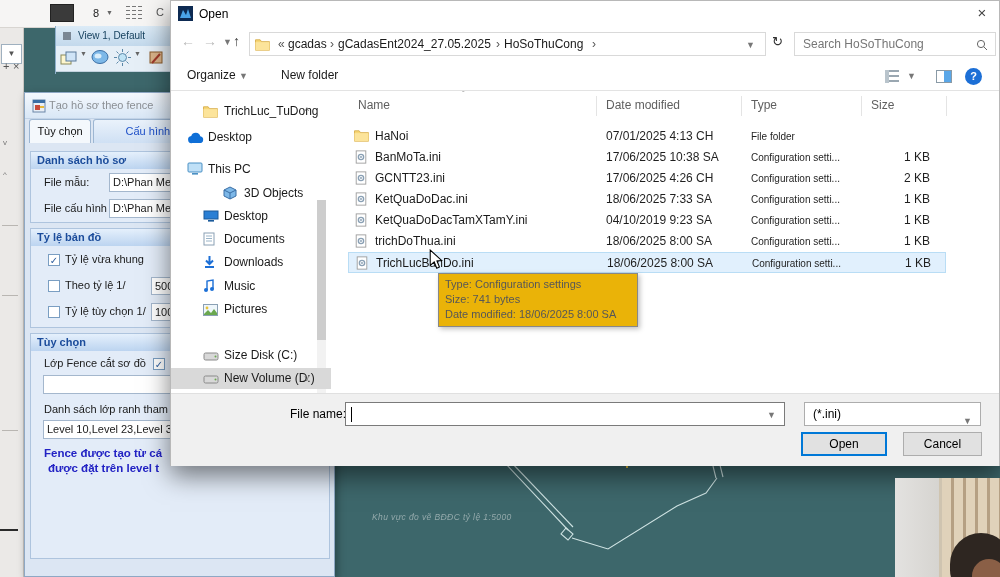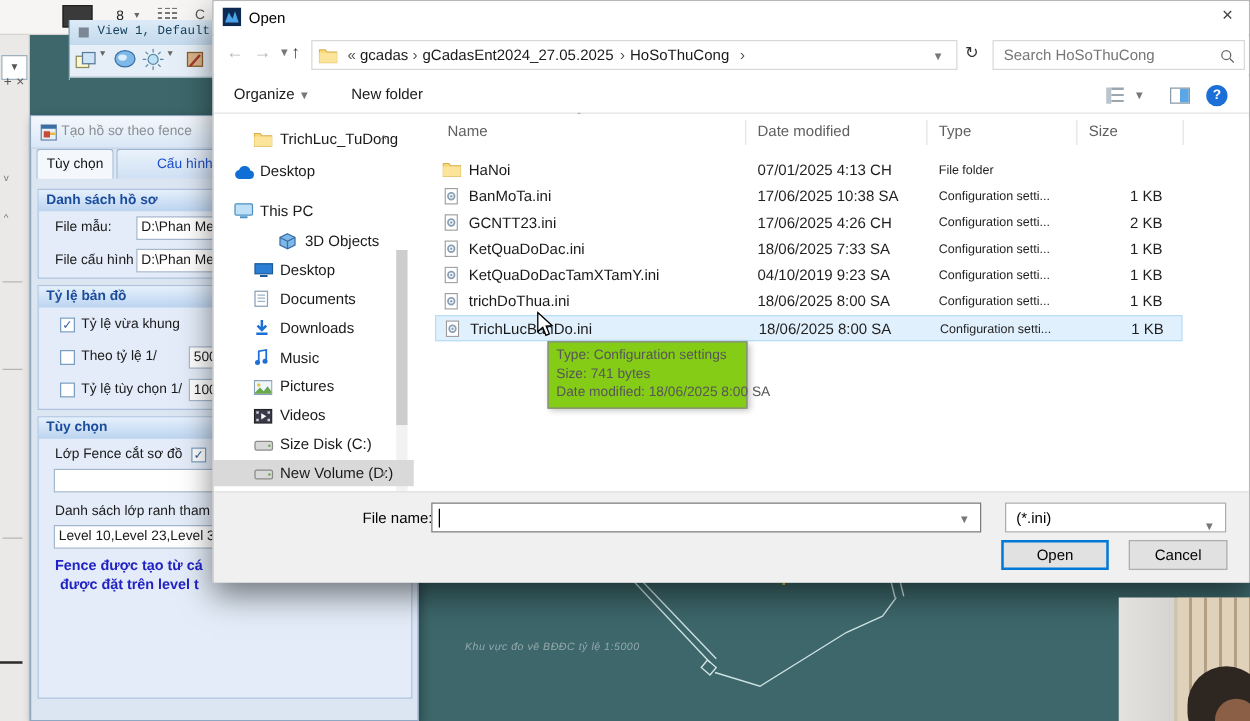--- a/index.html
+++ b/index.html
@@ -11,21 +11,21 @@
   
   #map-layer { left:0; top:0; width:1000px; height:577px; z-index:0; }
   #map-label { font-style:italic; font-size:8.5px; color:#93a9ab; letter-spacing:.4px; }
   #left-strip { left:0; top:0; width:24px; height:577px; background:#ebe9e7; border-right:1px solid #c9c6c2; z-index:1; }
   #top-toolbar { left:0; top:0; width:170px; height:28px; background:#f6f5f4; border-bottom:1px solid #d8d5d1; z-index:1; }
   .tb-glyph { color:#555; font-size:11px; }
   #weight-swatch { left:50px; top:4px; width:24px; height:18px; background:#3a3a3a; border:1px solid #222; }
   #dash-icon { left:126px; top:6px; width:18px; height:14px;
      background:repeating-linear-gradient(#777 0 1px, transparent 1px 4px);
      -webkit-mask:repeating-linear-gradient(90deg,#000 0 4px, transparent 4px 6px); }
-  #view-window { left:55px; top:16px; width:115px; height:48px; z-index:1; background:#3d676b; border-left:1px solid #8fb0cc;font-family:Liberation Mono, monospace; }
+  #view-window { left:55px; top:26px; width:115px; height:48px; z-index:1; background:#3d676b; border-left:1px solid #8fb0cc; }
   #view-titlebar { left:0; top:0; width:115px; height:20px; background:linear-gradient(#dcebf7,#c3d9ec); color:#17425f; font-size:10px; line-height:20px; }
   #view-toolbar { left:0; top:20px; width:115px; height:26px; background:#e6eff7; border-bottom:1px solid #c3d2de; }
 
   
   #fence-dialog { left:24px; top:92px; width:311px; height:485px; background:#dce6f3; border:1px solid #8ea8c4;
      box-shadow:2px 3px 8px rgba(0,0,0,.35); z-index:2; font-size:11px; color:#1a1a1a; }
   #fence-titlebar { left:0; top:0; width:100%; height:26px; background:linear-gradient(#f4f8fd,#d9e7f6); border-bottom:1px solid #c3d4e8; }
   #fence-title { left:24px; top:6px; color:#8b8f94; font-size:11px; }
   .tab { top:26px; height:24px; font-size:11px; line-height:22px; text-align:center; border:1px solid #9db6d2; border-bottom:none; border-radius:3px 3px 0 0; }
   #tab-active { left:4px; width:62px; background:#f4f8fc; color:#111; z-index:2; }
@@ -71,21 +71,21 @@
   .colsep { position:absolute; top:4px; width:1px; height:20px; background:#e4e4e4; }
   .file-row { position:absolute; left:2px; width:598px; height:21px; }
   .file-row.hover { background:#e1f0fd; border:1px solid #b9ddf5; }
   .fr-ico { position:absolute; left:6px; top:3px; width:15px; height:14px; }
   .fr-name { position:absolute; left:27px; top:0; line-height:21px; font-size:12px; color:#1a1a1a; white-space:nowrap; }
   .fr-date { position:absolute; left:258px; top:0; line-height:21px; font-size:12px; color:#1f1f1f; white-space:nowrap; }
   .fr-type { position:absolute; left:403px; top:0; line-height:21px; font-size:10px; color:#1f1f1f; white-space:nowrap; }
   .fr-size { position:absolute; left:500px; width:82px; top:0; line-height:21px; font-size:12px; color:#1f1f1f; text-align:right; }
 
   
-  #tooltip { left:267px; top:272px; width:160px; height:54px; background:#84cc16; border:1px solid #888;
+  #tooltip { left:267px; top:272px; width:200px; height:54px; background:#eab308; border:1px solid #888;
      box-shadow:2px 2px 5px rgba(0,0,0,.25); z-index:4; padding:3px 6px; }
   #tooltip div { font-size:11px; color:#575757; line-height:15px; white-space:nowrap; }
   #cursor { left:258px; top:248px; z-index:5; }
 
   
   #od-footer { left:0; top:392px; width:100%; height:73px; background:#f0f0f0; border-top:1px solid #e0e0e0; }
   #fn-label { left:119px; top:13px; font-size:12px; color:#000; }
   #fn-input { left:174px; top:8px; width:440px; height:24px; background:#fff; border:1px solid #7a7a7a; }
   #fn-caret { left:5px; top:4px; width:1px; height:15px; background:#000; }
   #filter-select { left:633px; top:8px; width:177px; height:24px; background:#fff; border:1px solid #adadad; font-size:12px; line-height:22px; padding-left:8px; color:#000; }
@@ -339,31 +339,20 @@
           <span style="position: absolute; left: 53px;">Music</span>
         </div>
         <div class="nav-item" style="top: 207px;">
           <span class="nav-ico" style="left: 32px;"><svg width="15" height="12" viewBox="0 0 15 12">
               <rect x=".5" y=".5" width="14" height="11" fill="#eef6fb" stroke="#8aa0b4"></rect>
               <circle cx="4" cy="4" r="1.4" fill="#e8c33a"></circle>
               <path d="M1 10 L5 6 L8 9 L11 5 L14 9 V11 H1Z" fill="#6aa84f"></path>
             </svg></span>
           <span style="position: absolute; left: 53px;">Pictures</span>
         </div>
-        <div class="nav-item" style="top: 230px;">
-          <span class="nav-ico" style="left: 32px;"><svg width="15" height="12" viewBox="0 0 15 12">
-              <rect x=".5" y=".5" width="14" height="11" fill="#3a3a4a" stroke="#222"></rect>
-              <rect x="2" y="2" width="2" height="2" fill="#ccc"></rect>
-              <rect x="2" y="8" width="2" height="2" fill="#ccc"></rect>
-              <rect x="11" y="2" width="2" height="2" fill="#ccc"></rect>
-              <rect x="11" y="8" width="2" height="2" fill="#ccc"></rect>
-              <path d="M6 3.5 L10 6 L6 8.5Z" fill="#fff"></path>
-            </svg></span>
-          <span style="position: absolute; left: 53px;">Videos</span>
-        </div>
         <div class="nav-item" style="top: 253px;">
           <span class="nav-ico" style="left: 32px;"><svg width="16" height="11" viewBox="0 0 16 11">
               <rect x="1" y="2" width="14" height="7" rx="1.5" fill="#d8d8d8" stroke="#8a8a8a"></rect>
               <circle cx="12.5" cy="5.5" r="1" fill="#6aa84f"></circle>
             </svg></span>
           <span style="position: absolute; left: 53px;">Size Disk (C:)</span>
         </div>
         <div class="nav-item hl" style="top: 276px;">
           <span class="nav-ico" style="left: 32px;"><svg width="16" height="11" viewBox="0 0 16 11">
               <rect x="1" y="2" width="14" height="7" rx="1.5" fill="#d8d8d8" stroke="#8a8a8a"></rect>

